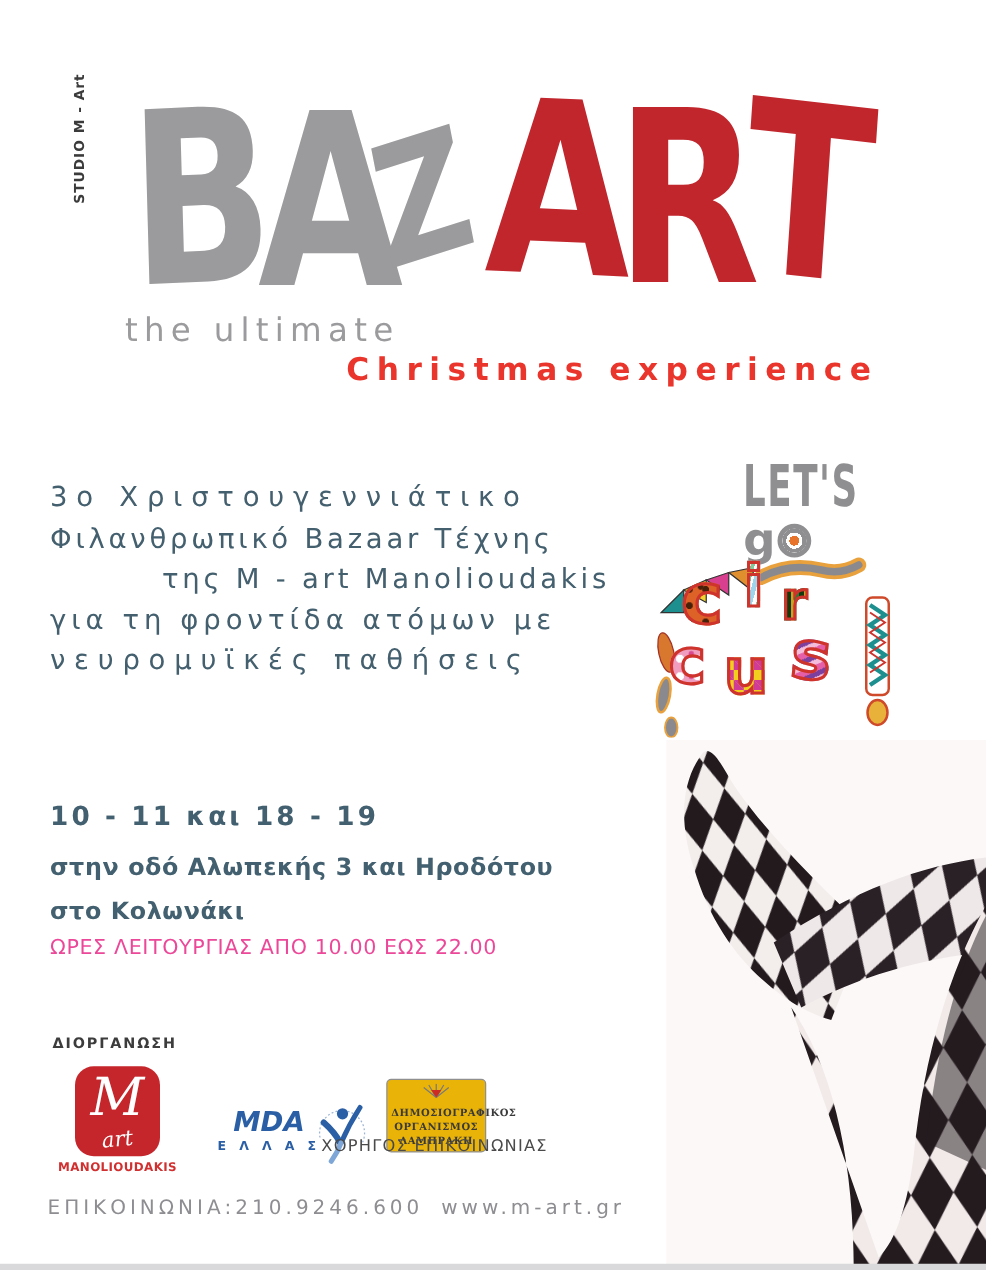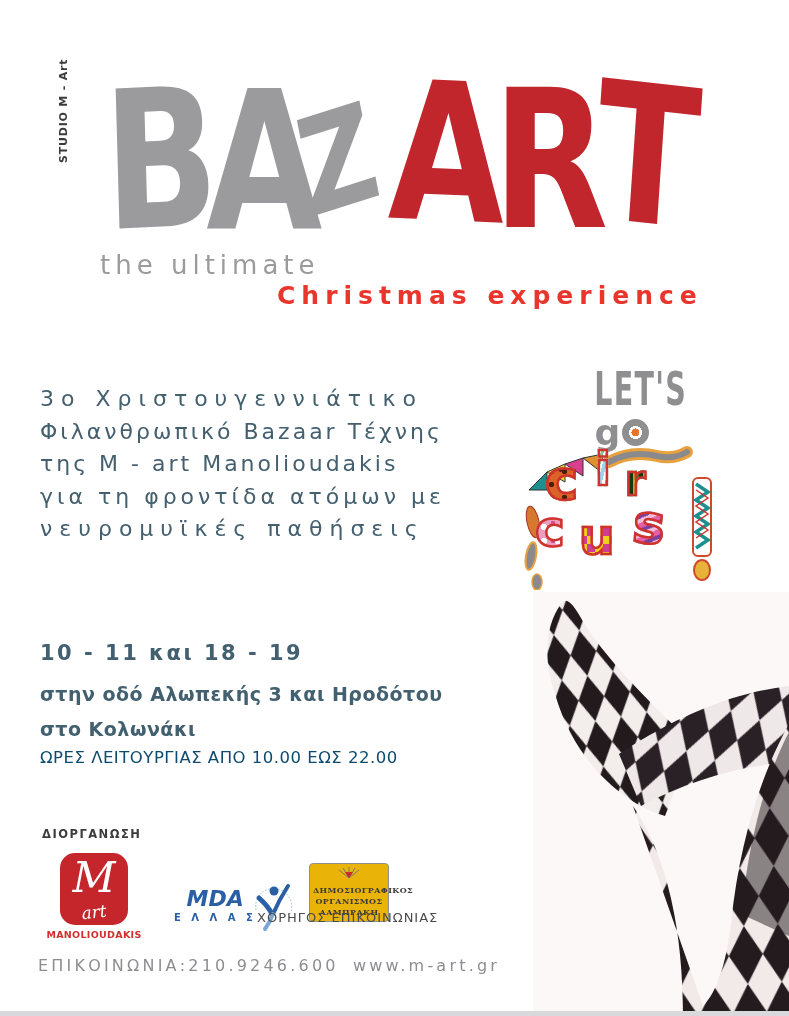--- a/index.html
+++ b/index.html
@@ -21,21 +21,21 @@
   .w-baz .g2{font-size:0.70em;transform:rotate(-14deg) translateY(-16px);margin:0 -2px 0 -6px;}
   .w-art .g0{transform:rotate(2deg) translateY(-5px);}
   .w-art .g2{transform:rotate(5deg) translateY(-3px);}
 
   .tag1{position:absolute;left:100px;top:250px;font-size:26px;color:#9b9b9d;letter-spacing:5px;font-weight:500;}
   .tag2{position:absolute;left:277px;top:281px;font-size:25px;color:#e9352b;letter-spacing:6px;font-weight:700;}
 
   
   .intro{position:absolute;left:40px;top:383px;width:448px;color:#44606f;font-size:22px;line-height:32.5px;}
   .intro .b{font-weight:400;}
-  .l1{letter-spacing:7px;} .l2{letter-spacing:3px;} .l3{letter-spacing:3px;}
+  .l1{letter-spacing:7px;} .l2{letter-spacing:3px;} .l3{letter-spacing:3px;text-align:right;}
   .l4{letter-spacing:2px;} .l5{letter-spacing:4px;} .l6{letter-spacing:7px;}
   .l7{text-align:right;padding-right:4px;letter-spacing:3px;}
   .l7 .rest{letter-spacing:8px;}
 
   
   .lets{position:absolute;left:566px;top:362px;width:112px;text-align:center;color:#8f8f91;}
   .lets-word{display:inline-block;font-weight:700;font-size:46px;letter-spacing:2px;
              transform:scaleX(0.62);transform-origin:center;}
   .go-row{margin-top:-4px;display:flex;align-items:center;justify-content:center;gap:2px;}
   .go-g{font-size:36px;font-weight:600;color:#8f8f91;}
@@ -69,21 +69,21 @@
 
   
   .legs{position:absolute;left:533px;top:592px;}
 
   
   .dates{position:absolute;left:40px;top:641px;color:#42606f;}
   .d1{font-size:21px;font-weight:700;letter-spacing:2.5px;}
   .d2{font-size:21px;font-weight:700;letter-spacing:1.5px;margin-top:17px;}
   .d3{font-size:19px;font-weight:700;letter-spacing:0.5px;margin-top:18px;}
   .d4{font-size:19px;font-weight:700;letter-spacing:0.5px;margin-top:13px;}
-  .d5{font-size:16.5px;font-weight:400;letter-spacing:0.5px;margin-top:8px;color:#0c4a6e;}
+  .d5{font-size:16.5px;font-weight:400;letter-spacing:0.5px;margin-top:8px;color:#ec4899;}
 
   
   .org-h{position:absolute;left:42px;top:827px;font-size:11.5px;font-weight:700;color:#3c3c3c;letter-spacing:1.5px;}
   .mart{position:absolute;left:46px;top:853px;width:96px;text-align:center;}
   .mart-box{width:68px;height:72px;margin:0 auto;background:#c5262b;border-radius:15px;position:relative;color:#fff;}
   .mart-m{font-family:"DejaVu Serif",serif;font-style:italic;font-size:42px;position:absolute;top:0px;left:50%;transform:translateX(-50%);}
   .mart-art{font-family:"DejaVu Serif",serif;font-style:italic;font-size:17px;position:absolute;bottom:3px;left:50%;transform:translateX(-50%) rotate(-6deg);}
   .mart-name{margin-top:4px;color:#d0302f;font-size:9.5px;letter-spacing:0.3px;font-weight:700;white-space:nowrap;}
 
   .mda{position:absolute;left:174px;top:888px;display:flex;align-items:flex-start;}

